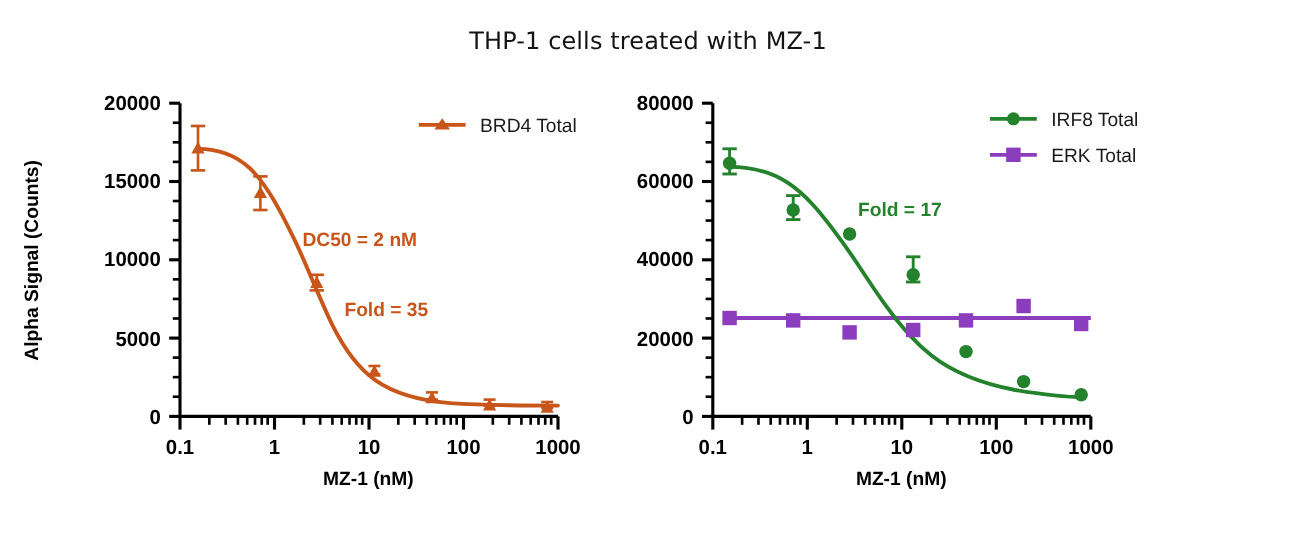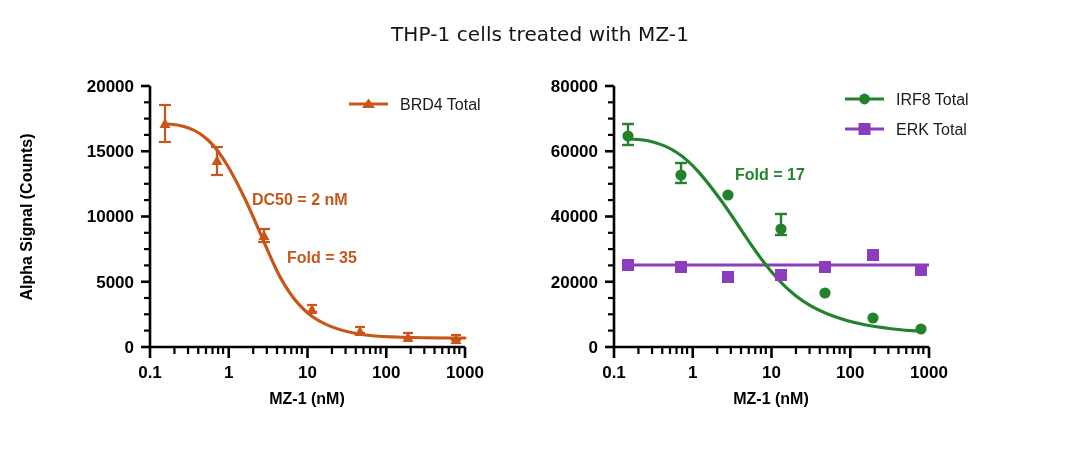--- a/index.html
+++ b/index.html
@@ -13,21 +13,21 @@
   #figure{position:absolute;left:0;top:0;width:1080px;height:454px;}
   .fig-title{
     position:absolute;left:0;top:22px;width:1080px;
     text-align:center;
     font-size:20px;color:#141414;
     font-family:"DejaVu Sans", sans-serif;
     letter-spacing:.1px;
   }
   .panel{position:absolute;top:0;height:454px;}
   #panel-left{left:0;width:500px;}
-  #panel-right{left:470px;width:610px;}
+  #panel-right{left:450px;width:610px;}
   svg{display:block;overflow:visible;}
   .tklabel{
     font-family:"Liberation Sans", sans-serif;
     font-size:17px;font-weight:bold;fill:#000000;
   }
   .axtitle{
     font-family:"Liberation Sans", sans-serif;
     font-size:16px;font-weight:bold;fill:#000000;
   }
   .annot{

